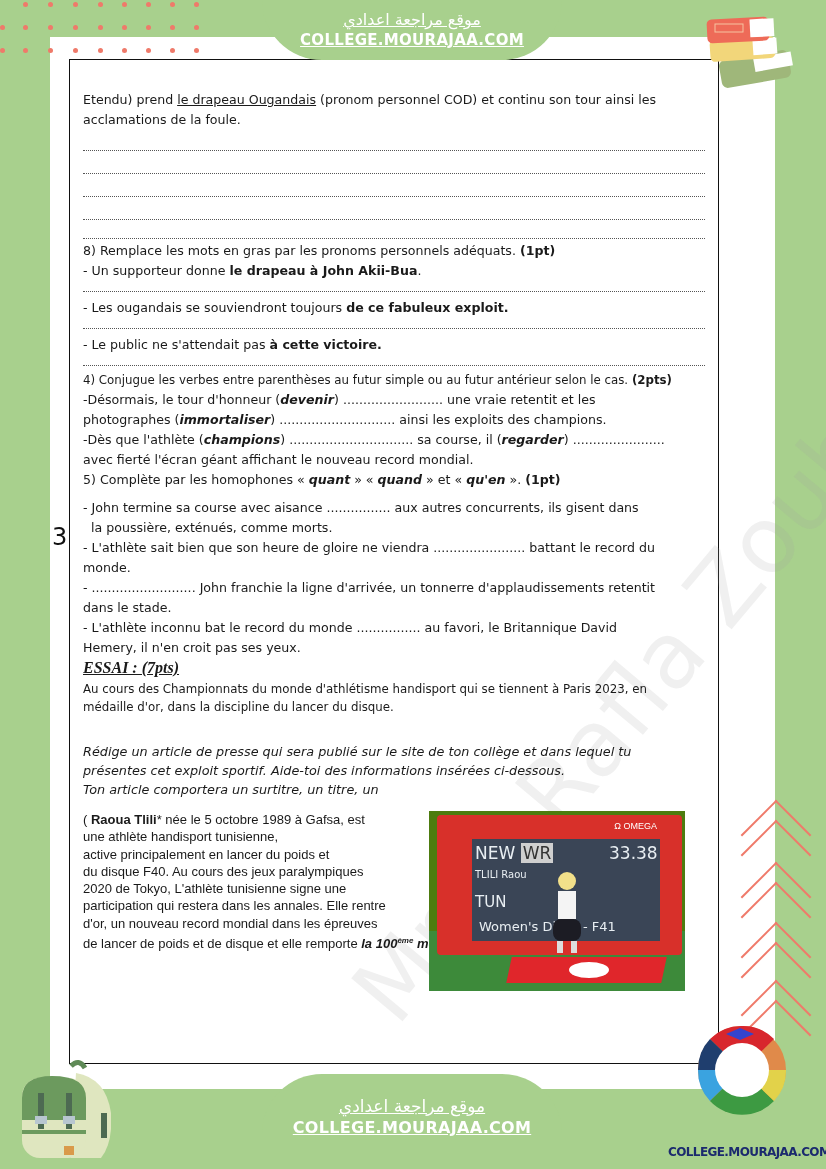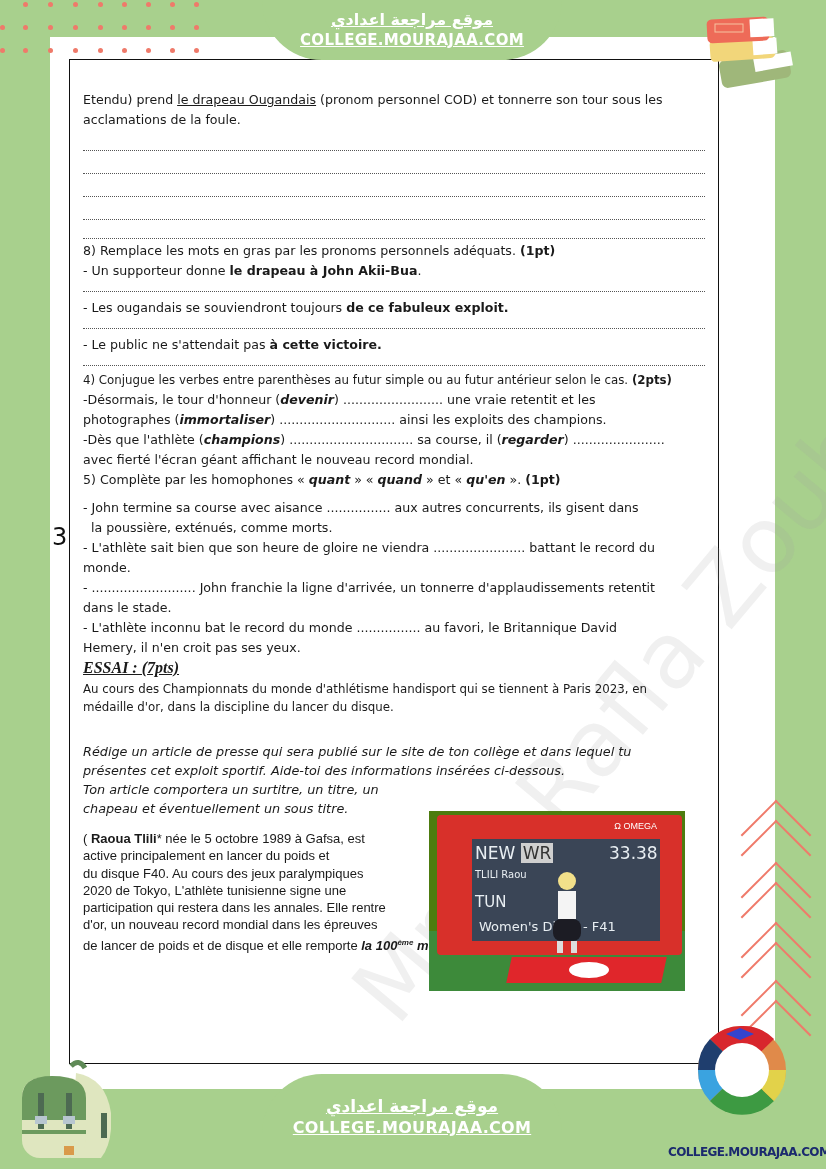--- a/index.html
+++ b/index.html
@@ -6,21 +6,21 @@
   body { width:826px; height:1169px; position:relative; overflow:hidden; background:#a8d08d; font-family:"Liberation Sans", sans-serif; }
   .white-bg { position:absolute; left:50px; top:37px; width:725px; height:1052px; background:#ffffff; }
   .left-strip { position:absolute; left:0; top:0; width:50px; height:1169px; background:#a8d08d; }
   .top-band { position:absolute; left:0; top:0; width:826px; height:37px; background:#a8d08d; }
   .right-strip { position:absolute; left:775px; top:0; width:51px; height:1169px; background:#a8d08d; }
   .bottom-band { position:absolute; left:0; top:1112px; width:826px; height:57px; background:#a8d08d; }
   .dots { position:absolute; left:0; top:0; }
   .dot { position:absolute; width:5px; height:5px; border-radius:50%; background:#ef7a6a; }
   .top-tab { position:absolute; left:262px; top:0; width:300px; height:60px; background:#a8d08d; border-radius:0 0 60px 60px; text-align:center; }
   .bot-tab { position:absolute; left:262px; top:1074px; width:300px; height:95px; background:#a8d08d; border-radius:60px 60px 0 0; text-align:center; }
-  .tab-ar { font-family:"DejaVu Sans", sans-serif; font-size:16px; font-weight:bold; color:#fff; text-decoration:underline; line-height:20px; direction:rtl; }
+  .tab-ar { font-family:"DejaVu Sans", sans-serif; font-size:16px; font-weight:normal; color:#fff; text-decoration:underline; line-height:20px; direction:rtl; }
   .tab-en { font-family:"DejaVu Sans", sans-serif; font-size:15px; font-weight:bold; color:#fff; text-decoration:underline; letter-spacing:0.3px; line-height:20px; }
   .frame { position:absolute; left:69px; top:59px; width:648px; height:1003px; border:1.5px solid #111; background:#fff; }
   .content { position:absolute; left:83px; top:90px; width:622px; font-family:"DejaVu Sans", sans-serif; font-size:12.6px; color:#1a1a1a; line-height:20px; }
   .line { white-space:nowrap; overflow:hidden; }
   .dotline { height:20px; border-bottom:1.5px dotted #555; margin-bottom:2px; }
   .b { font-weight:bold;margin-top:23px; }
   .bi { font-weight:bold; font-style:italic; }
   .u { text-decoration:underline; }
   .essai { font-family:"Liberation Serif", serif; font-weight:bold; font-style:italic; text-decoration:underline; font-size:16px; }
   .ital { font-style:italic; }
@@ -94,21 +94,21 @@
   <rect x="12" y="8" width="62" height="24" rx="5" fill="#ee6b58" transform="rotate(-3 43 20)"></rect>
   <rect x="55" y="10" width="24" height="18" fill="#fff" transform="rotate(-3 43 20)"></rect>
   <rect x="20" y="14" width="28" height="8" fill="none" stroke="#f5c4a0" stroke-width="1"></rect>
 </svg>
 
 <div class="watermark">Mme Rafla Zoubeir Rafla</div>
 
 <div class="margin-num">3</div>
 
 <div class="content">
-  <div class="line"><span>Etendu) prend </span><span class="u">le drapeau Ougandais</span><span> (pronom personnel COD) et tonnerre son tour sous les</span></div>
+  <div class="line"><span>Etendu) prend </span><span class="u">le drapeau Ougandais</span><span> (pronom personnel COD) et continu son tour ainsi les</span></div>
   <div class="line">acclamations de la foule.</div>
   <div class="dotline"></div>
   <div class="dotline"></div>
   <div class="dotline"></div>
   <div class="dotline"></div>
   <div class="dotline" style="height:16px"></div>
 
   <div class="line"><span>8) Remplace les mots en gras par les pronoms personnels adéquats.</span> <span class="b">(1pt)</span></div>
   <div class="line"><span>- Un supporteur donne </span><span class="b">le drapeau  à John Akii-Bua</span><span>.</span></div>
   <div class="dotline" style="height:10px;margin-bottom:6px"></div>
@@ -135,24 +135,24 @@
 
   <div class="line essai">ESSAI : (7pts)</div>
   <div style="font-size:11.8px;line-height:18px;margin-top:2px">
     <div class="line">Au cours des Championnats du monde d'athlétisme handisport qui se tiennent à Paris 2023, en</div>
     <div class="line">médaille d'or, dans la discipline du lancer du disque.</div>
   </div>
   <div class="ital" style="margin-top:26px;font-size:12.8px;line-height:19px">
     <div class="line">Rédige un article de presse qui sera publié sur le site de ton collège et dans lequel tu</div>
     <div class="line">présentes cet exploit sportif. Aide-toi des informations insérées ci-dessous.</div>
     <div class="line">Ton  article comportera un surtitre, un titre, un</div>
-    <div class="line">chapeau et éventuellement un sous titre.</div>
   </div>
   <div class="arial" style="margin-top:12px">
     <div class="line"><span>( </span><span class="b">Raoua Tlili</span><span>* née le 5 octobre 1989 à Gafsa, est</span></div>
+    <div class="line">une athlète handisport tunisienne,</div>
     <div class="line">active principalement en lancer du poids et</div>
     <div class="line">du disque F40. Au cours des jeux paralympiques</div>
     <div class="line">2020 de Tokyo, L'athlète tunisienne  signe une</div>
     <div class="line">participation qui restera dans les annales. Elle rentre</div>
     <div class="line">d'or, un nouveau record mondial dans les épreuves</div>
     <div class="line"><span>de lancer de poids et de disque et elle remporte </span><span class="bi">la 100</span><sup class="bi" style="font-size:8px">ème</sup><span class="bi"> médaille  de l'histoire des Jeux</span></div>
   </div>
 </div>
 
 <div class="photo">

